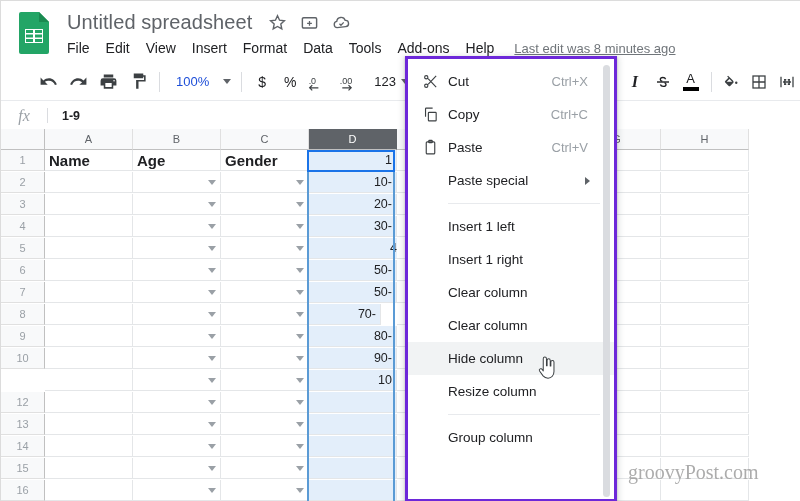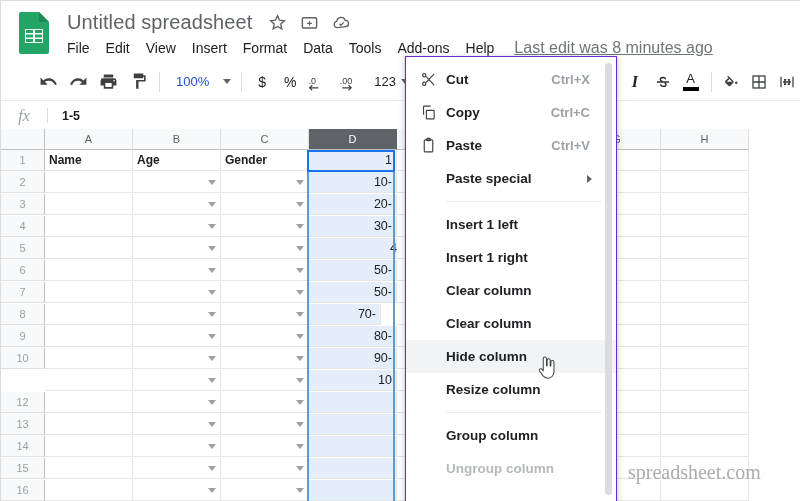--- a/index.html
+++ b/index.html
@@ -16,21 +16,21 @@
   .header{position:absolute;left:0;top:0;width:800px;height:62px;background:#fff;}
   .logo{position:absolute;left:16px;top:10px;width:34px;height:44px;}
   .logo svg{display:block;}
   .title-row{position:absolute;left:66px;top:4px;height:34px;display:flex;align-items:center;}
   .doc-title{font-size:20px;color:#5f6368;letter-spacing:.1px;white-space:nowrap;}
   .title-icons{display:flex;align-items:center;gap:13px;margin-left:16px;}
   .title-icons .ti{width:19px;height:19px;color:#5f6368;display:block;}
   .menubar{position:absolute;left:66px;top:36px;height:22px;display:flex;align-items:center;gap:0;}
   .menuitem{font-size:14px;color:#202124;padding:0 8px;white-space:nowrap;line-height:20px;}
   .menuitem.first{padding-left:0;}
-  .lastedit{font-size:16px;color:#70757a;margin-left:12px;text-decoration:underline;white-space:nowrap;}
+  .lastedit{font-size:13px;color:#70757a;margin-left:12px;text-decoration:underline;white-space:nowrap;}
 
   
   .toolbar{position:absolute;left:0;top:62px;width:800px;height:37px;background:#fff;display:flex;align-items:center;}
   .tb{display:flex;align-items:center;height:37px;}
   .tbtn{width:30px;height:28px;display:flex;align-items:center;justify-content:center;color:#222;}
   .tbtn svg{display:block;}
   .tsep{width:1px;height:20px;background:#dadce0;margin:0 6px;}
   .zoom-ctl{display:flex;align-items:center;height:26px;padding:0 4px 0 10px;gap:14px;}
   .zoom-val{font-size:13px;color:#1d4ed8;}
   .caret{width:0;height:0;border-left:4px solid transparent;border-right:4px solid transparent;border-top:5px solid #5f6368;}
@@ -46,32 +46,32 @@
   
   .grid-wrap{position:absolute;left:0;top:128px;width:800px;height:373px;background:#fff;overflow:hidden;}
   .corner{position:absolute;left:0;top:0;width:44px;height:21px;background:#f8f9fa;border-right:1px solid #c0c0c0;border-bottom:1px solid #c0c0c0;box-sizing:border-box;}
   .colhdr{position:absolute;top:0;height:21px;background:#f8f9fa;border-right:1px solid #e0e0e0;border-bottom:1px solid #c0c0c0;box-sizing:border-box;
           font-size:11px;color:#5f6368;display:flex;align-items:center;justify-content:center;}
   .colhdr.sel{background:#5f6368;color:#fff;border-right:1px solid #5f6368;}
   .rowhdr{position:absolute;left:0;width:44px;height:21px;background:#f8f9fa;border-right:1px solid #c0c0c0;border-bottom:1px solid #e0e0e0;box-sizing:border-box;
           font-size:11px;color:#9aa0a6;display:flex;align-items:center;justify-content:center;}
   .cell{position:absolute;height:21px;border-right:1px solid #e4e6e8;border-bottom:1px solid #e4e6e8;box-sizing:border-box;background:#fff;
         font-size:12.5px;color:#202124;display:flex;align-items:center;padding:0 4px;overflow:hidden;white-space:nowrap;}
-  .cell.hdr{font-weight:bold;font-size:12px;}
+  .cell.hdr{font-weight:bold;font-size:15px;}
   .cell.selcol{background:#e3eefa;}
   .cell.rightal{justify-content:flex-end;}
   .dd{position:absolute;width:9px;height:21px;display:flex;align-items:center;justify-content:center;}
   .dd i{display:block;width:0;height:0;border-left:4.5px solid transparent;border-right:4.5px solid transparent;border-top:5px solid #9aa0a6;}
   .selbox{position:absolute;border:2px solid #1a73e8;box-sizing:border-box;pointer-events:none;}
   .selcolborder{position:absolute;border-left:2px solid #5b9bd5;border-right:2px solid #5b9bd5;box-sizing:border-box;pointer-events:none;}
 
   
   .ctxmenu{position:absolute;left:404px;top:55px;width:212px;height:446px;background:#fff;
            box-shadow:0 2px 6px 2px rgba(60,64,67,.15),0 1px 2px 0 rgba(60,64,67,.3);
-           border:1px solid #6d28d9;box-sizing:border-box;padding-top:6px;overflow:hidden;font-weight:bold;}
+           border:3px solid #6d28d9;box-sizing:border-box;padding-top:6px;overflow:hidden;}
   .mi{position:relative;height:33px;display:flex;align-items:center;padding:0 0 0 14px;box-sizing:border-box;}
   .mi.hl{background:#f1f3f4;}
   .mi .ic{width:26px;height:20px;display:flex;align-items:center;color:#3c4043;}
   .mi .lbl{font-size:13.5px;color:#202124;white-space:nowrap;}
   .mi.noicon .lbl{margin-left:26px;}
   .mi .acc{position:absolute;right:26px;font-size:13px;color:#9aa0a6;}
   .mi .arrow{position:absolute;right:24px;width:0;height:0;border-top:4px solid transparent;border-bottom:4px solid transparent;border-left:5px solid #5f6368;}
   .mi.disabled .lbl{color:#b6b9bc;}
   .msep{height:1px;background:#e8eaed;margin:6px 14px 6px 40px;}
   .mscroll{position:absolute;right:4px;top:6px;width:7px;height:432px;border-radius:4px;background:#dadce0;}
@@ -222,21 +222,21 @@
         <path d="M4 5v14M20 5v14"></path>
           <path d="M8 9h3M8 15h3M13 9h3M13 15h3"></path>
           <path d="M7 12h10M14 9.5l2.5 2.5L14 14.5M10 9.5L7.5 12 10 14.5"></path>
       </svg>
     </div>
   </div>
 
   <div class="fbar">
     <div class="fx">fx</div>
     <div class="fxdiv"></div>
-    <div class="fval">1-5</div>
+    <div class="fval">1-9</div>
   </div>
 
   <div class="grid-wrap">
     <div class="corner"></div>
     <div id="col-headers">
         <div class="colhdr" style="left: 44px; width: 88px;">A</div>
         <div class="colhdr" style="left: 132px; width: 88px;">B</div>
         <div class="colhdr" style="left: 220px; width: 88px;">C</div>
         <div class="colhdr sel" style="left: 308px; width: 88px;">D</div>
         <div class="colhdr" style="left: 396px; width: 88px;">E</div>
@@ -539,27 +539,24 @@
         <div class="mi hl noicon">
           <span class="lbl">Hide column</span>
         </div>
         <div class="mi noicon">
           <span class="lbl">Resize column</span>
         </div>
         <div class="msep"></div>
         <div class="mi noicon">
           <span class="lbl">Group column</span>
         </div>
-        <div class="mi disabled noicon">
-          <span class="lbl">Ungroup column</span>
-        </div>
       </div>
     <div class="mscroll"></div>
   </div>
 
   <div class="cursor">
     <svg viewBox="0 0 24 28" width="22" height="26">
       <path d="M9 2.8c0-1 .8-1.8 1.7-1.8s1.8.8 1.8 1.8v7.6h.7V4.6c0-1 .8-1.7 1.7-1.7s1.7.8 1.7 1.7v6.1h.7V6.3c0-1 .8-1.7 1.7-1.7s1.7.8 1.7 1.7v10.5c0 4-2.6 7.2-6.5 7.2-2.4 0-4-.8-5.4-2.5L5 16.2c-.5-.8-.3-1.8.5-2.3.7-.5 1.7-.3 2.2.4l1.3 1.8z" fill="#fff" stroke="#3c4043" stroke-width="1.1" stroke-linejoin="round"></path>
     </svg>
   </div>
 
-  <div class="watermark">spreadsheet.com</div>
+  <div class="watermark">groovyPost.com</div>
 </div>
 
 </body></html>

